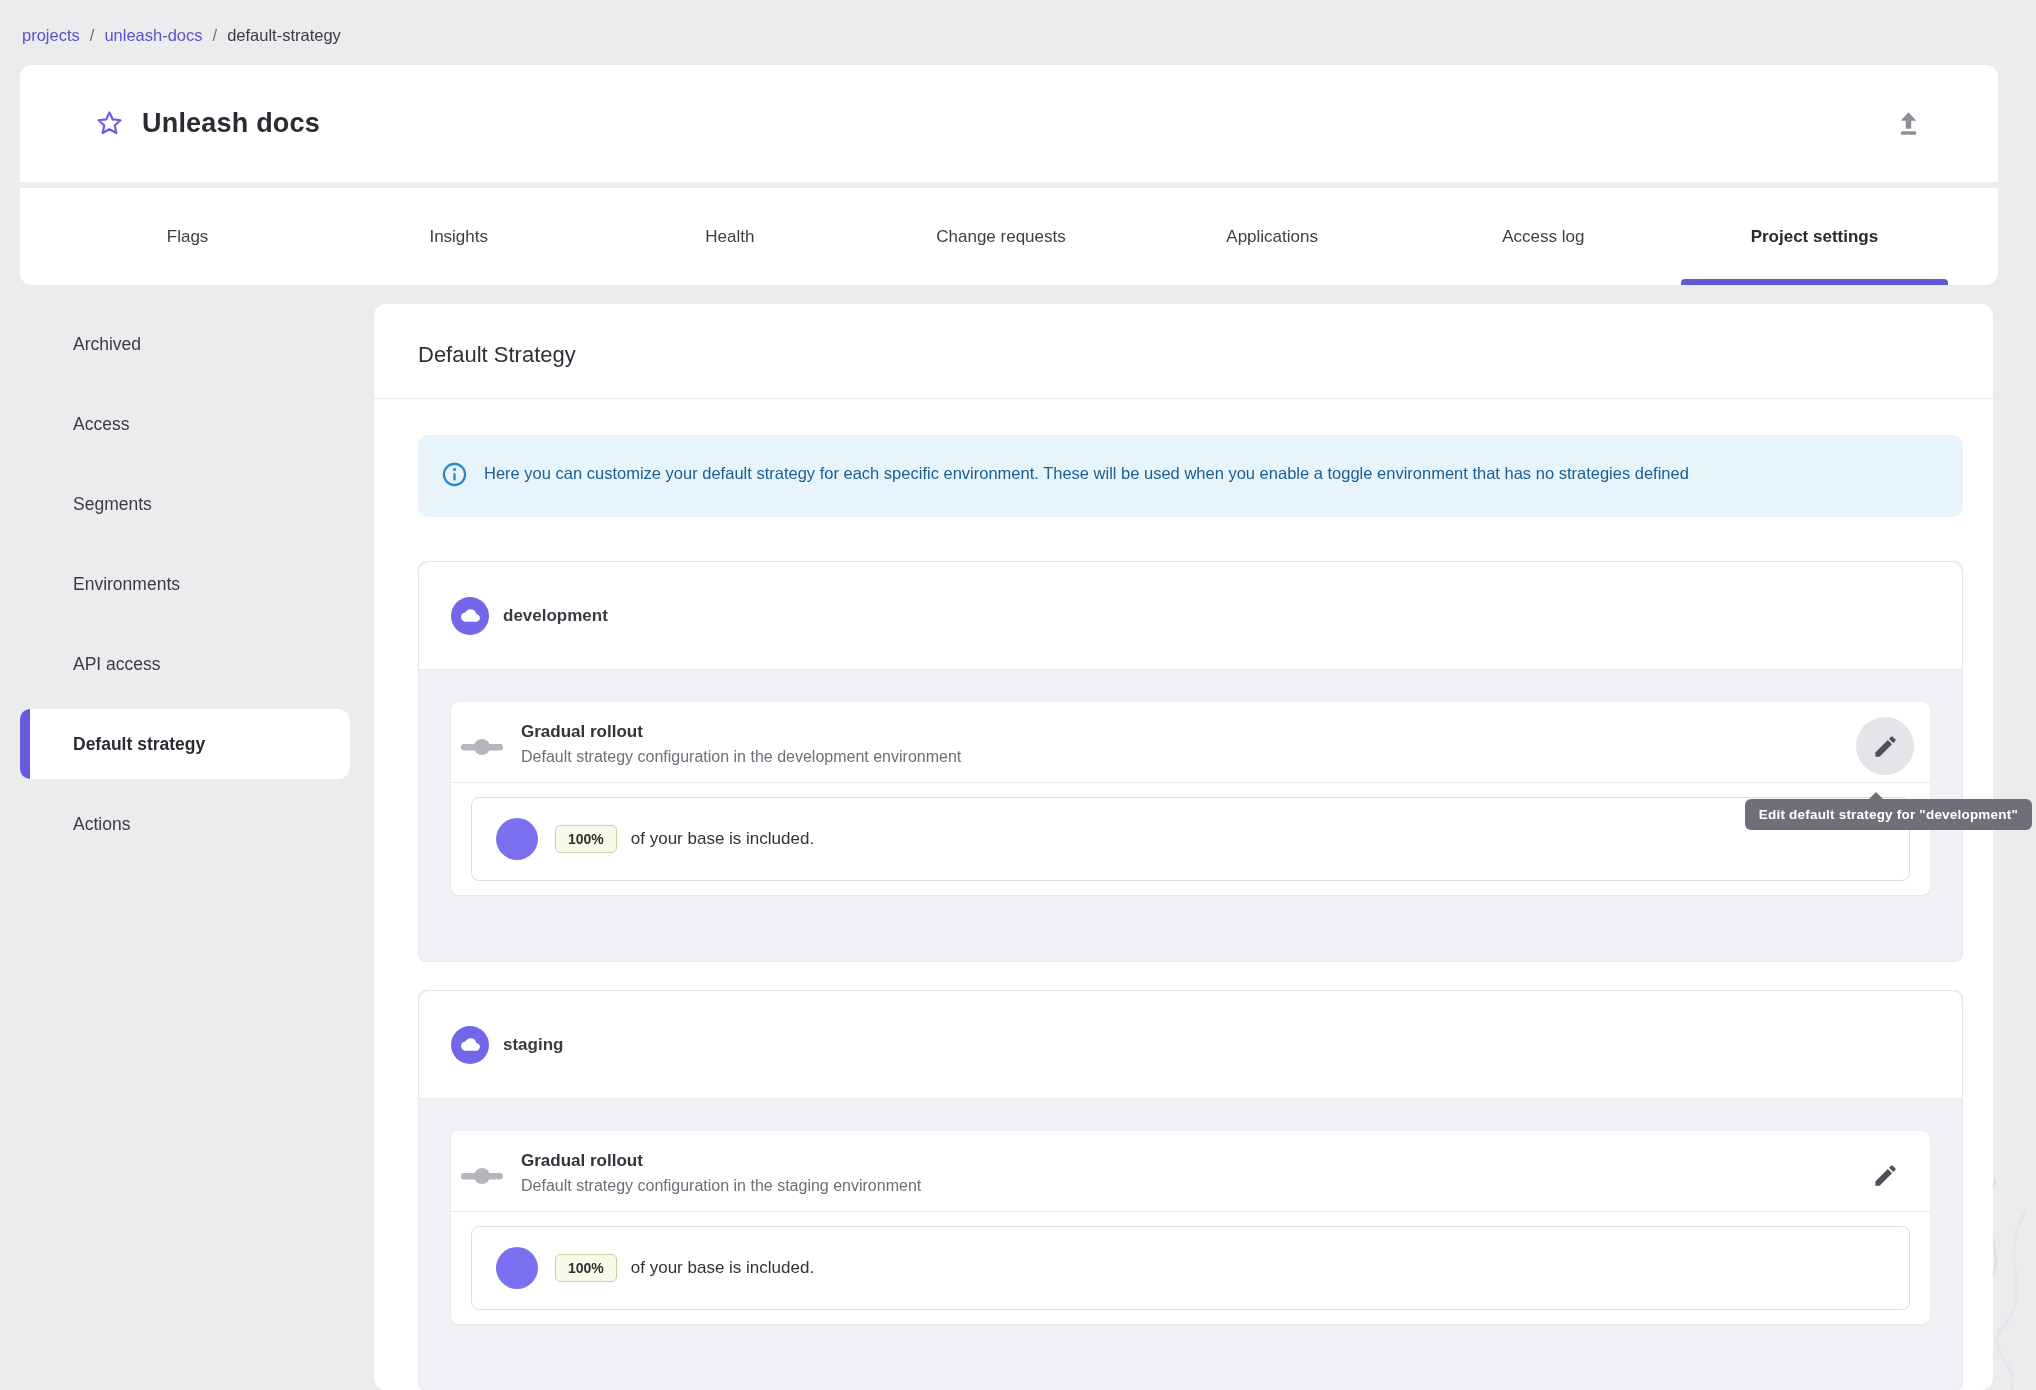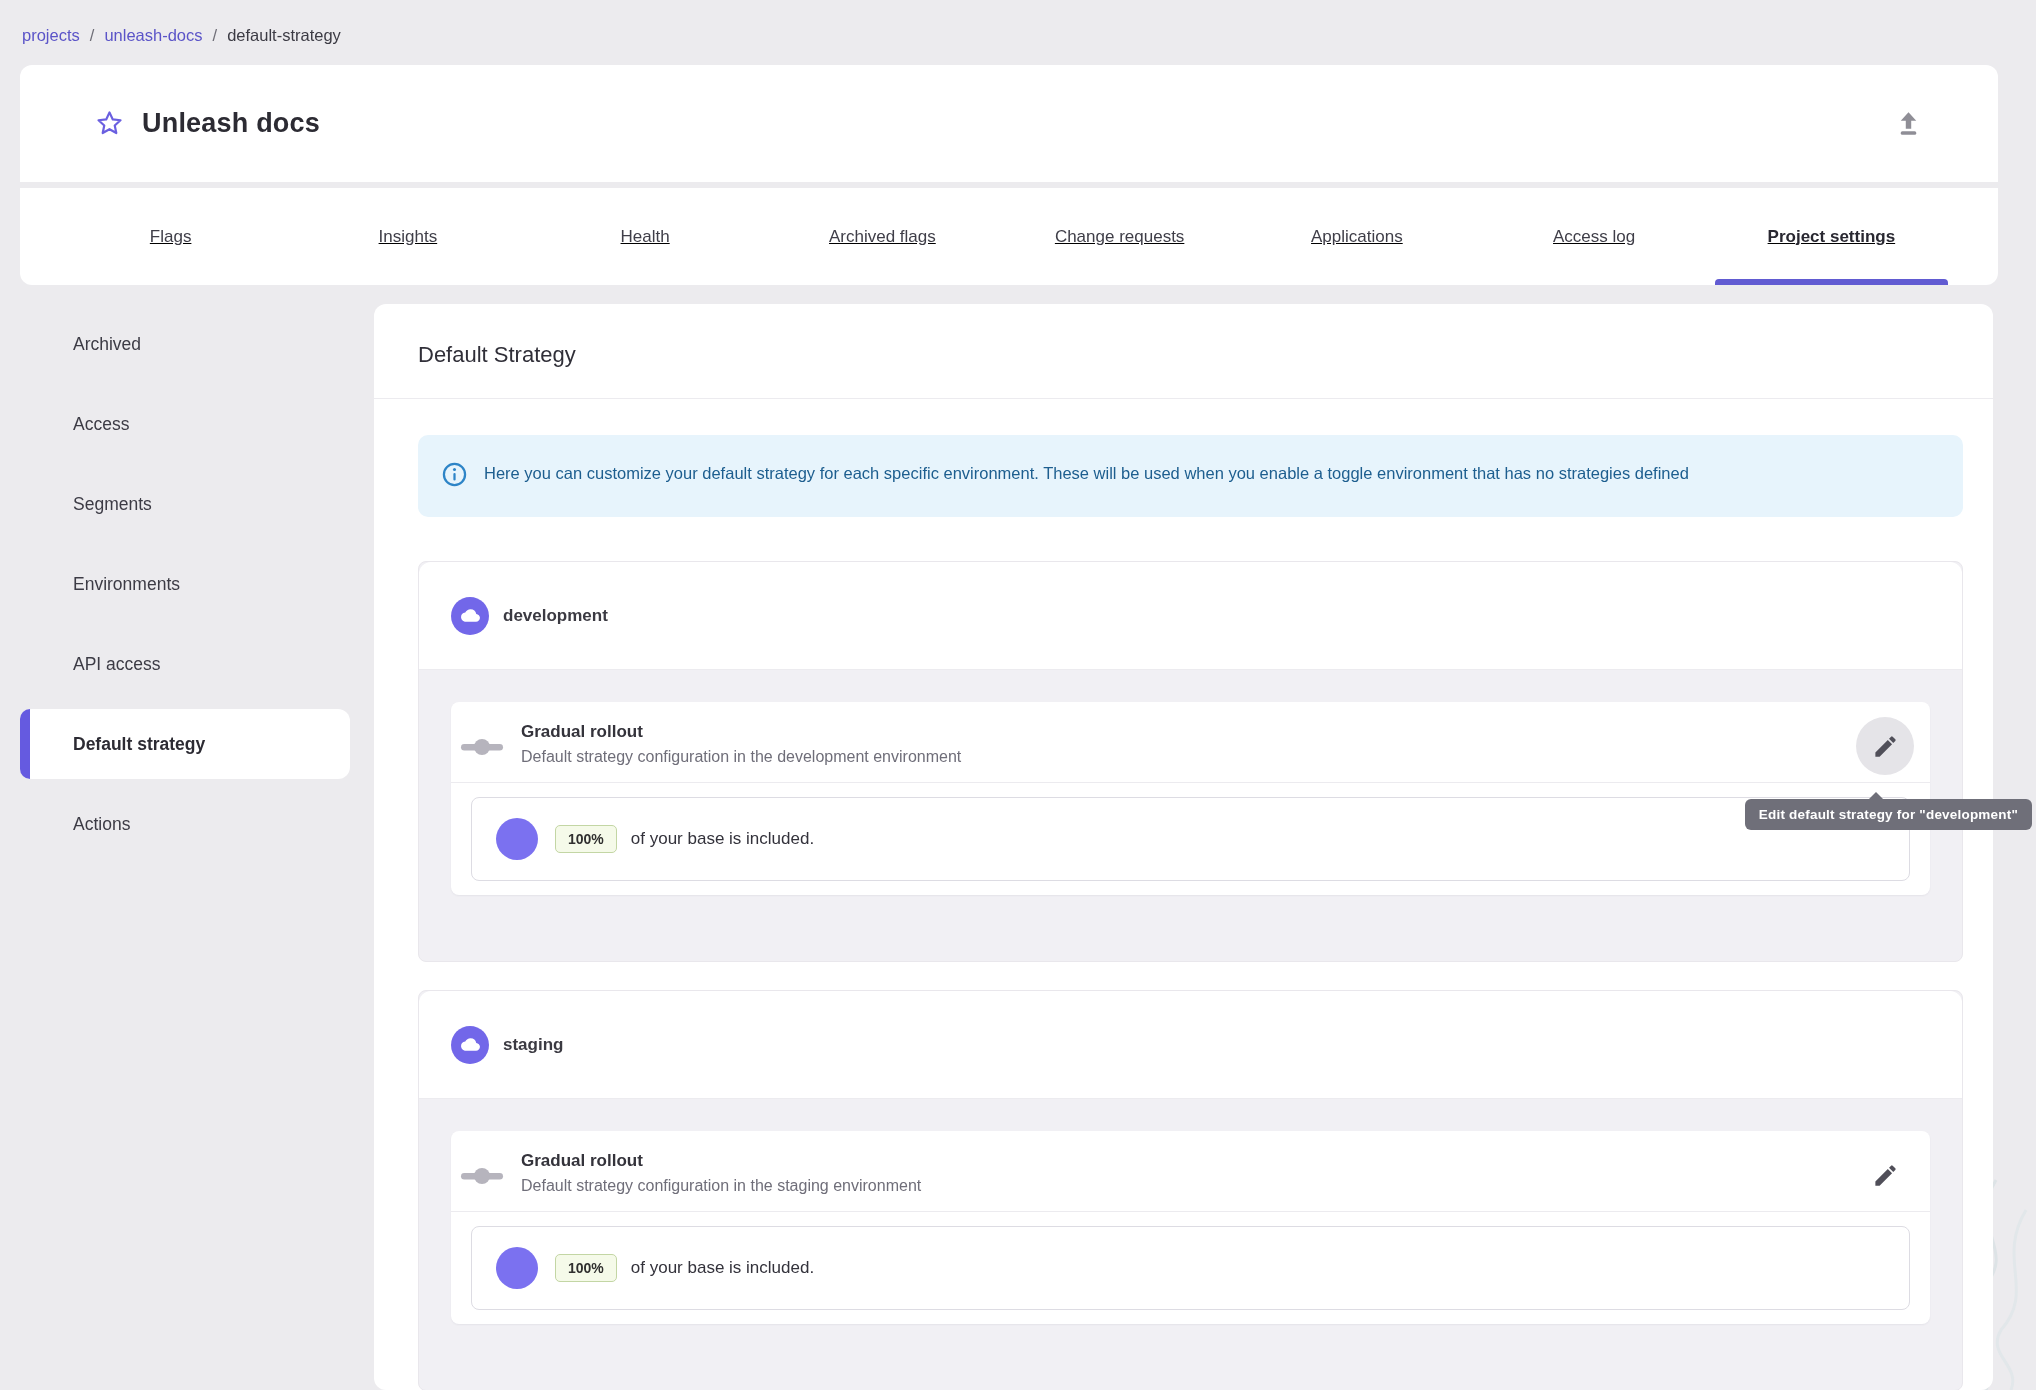--- a/index.html
+++ b/index.html
@@ -12,21 +12,21 @@
   .breadcrumb .crumb-current { color:#3c3b44; }
 
   
   .header-card { position:absolute; left:20px; top:65px; width:1978px; height:117px; background:#fff; border-radius:12px 12px 0 0; display:flex; align-items:center; padding:0 70px 0 72px; z-index:2; }
   .star-btn { width:34px; height:34px; display:flex; align-items:center; justify-content:center; cursor:pointer; }
   .project-title { font-size:27px; font-weight:bold; color:#2c2b33; margin-left:16px; letter-spacing:.2px; }
   .header-spacer { flex:1; }
   .upload-btn { width:40px; height:40px; display:flex; align-items:center; justify-content:center; cursor:pointer; }
 
   
-  .tabs-card { position:absolute; left:20px; top:188px; width:1978px; height:97px; background:#fff; border-radius:0 0 12px 12px; display:flex; padding:0 48px 0 32px; z-index:2;text-decoration:underline; }
+  .tabs-card { position:absolute; left:20px; top:188px; width:1978px; height:97px; background:#fff; border-radius:0 0 12px 12px; display:flex; padding:0 48px 0 32px; z-index:2; }
   .tab { flex:1; display:flex; align-items:center; justify-content:center; font-size:17px; color:#3f3e48; cursor:pointer; position:relative; }
   .tab.active { font-weight:bold; color:#292831; }
   .tab.active::after { content:""; position:absolute; left:2px; right:2px; bottom:0; height:6px; background:#615bd2; border-radius:4px 4px 0 0; }
 
   
   .sidebar { position:absolute; left:20px; top:304px; width:330px; z-index:2; }
   .side-item { height:80px; display:flex; align-items:center; padding-left:53px; padding-right:20px; font-size:17.5px; color:#3c3b45; cursor:pointer; position:relative; line-height:1.18; }
   .side-item.active { background:#fff; border-radius:12px; font-weight:bold; color:#2c2b33; height:70px; margin:5px 0; }
   .side-item.active::before { content:""; position:absolute; left:0; top:0; bottom:0; width:10px; background:#655ae0; border-radius:10px 0 0 10px; }
 
@@ -98,21 +98,20 @@
         <path d="M12 3.2l6 6.6h-3.9V16h-4.2V9.8H6z"></path>
         <rect x="6" y="18" width="12" height="2.7" rx="1.2"></rect>
       </svg>
     </span>
   </header>
 
   <nav class="tabs-card">
     <div class="tab">Flags</div>
     <div class="tab">Insights</div>
     <div class="tab">Health</div>
-    <div class="tab">Archived flags</div>
     <div class="tab">Change requests</div>
     <div class="tab">Applications</div>
     <div class="tab">Access log</div>
     <div class="tab active">Project settings</div>
   </nav>
 
   <aside class="sidebar">
     <div class="side-item">Archived</div>
     <div class="side-item">Access</div>
     <div class="side-item">Segments</div>

